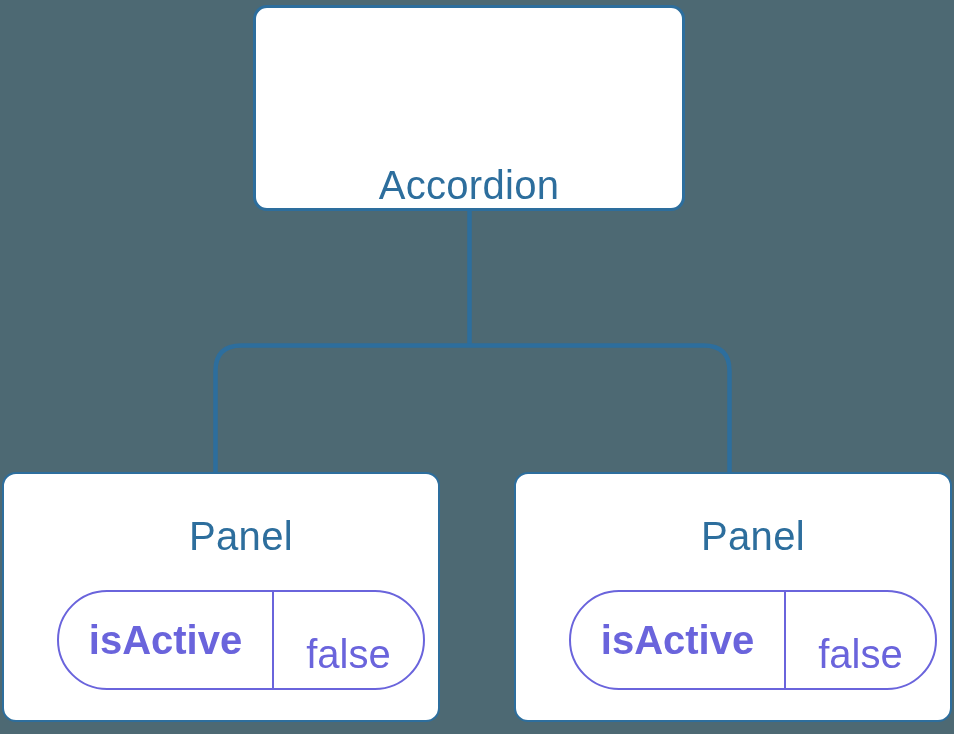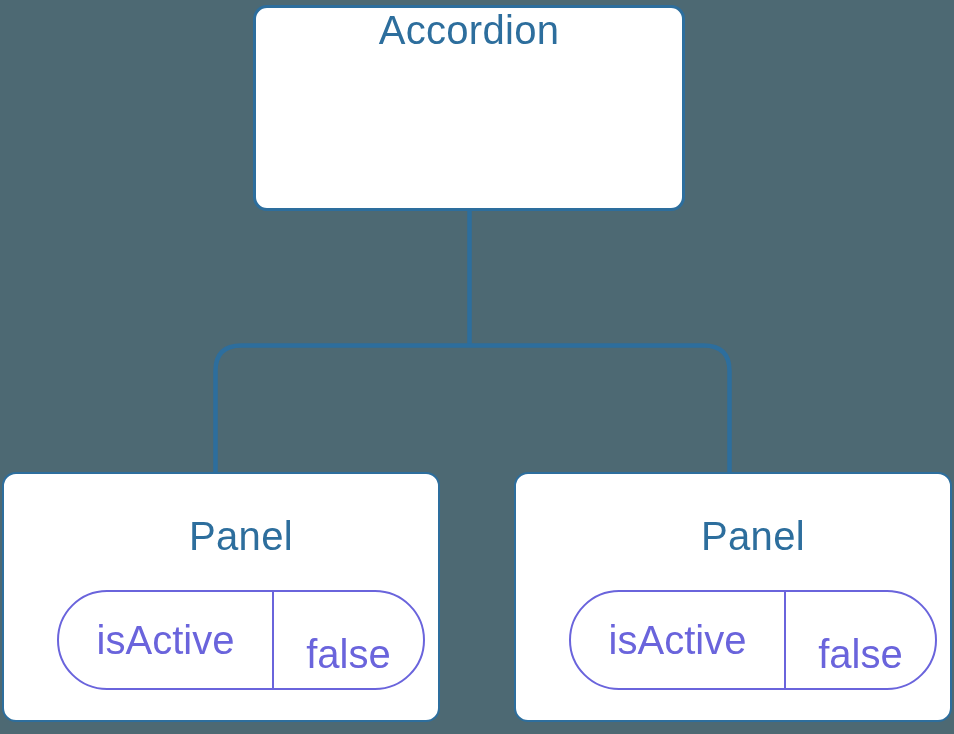--- a/index.html
+++ b/index.html
@@ -27,21 +27,21 @@
     border: 3px solid var(--node-stroke, #2D6E9D);
     border-radius: 14px;
     box-sizing: border-box;
   }
   .root-node {
     left: 253px;
     top: 5px;
     width: 432px;
     height: 206px;
     display: flex;
-    align-items: flex-start;
+    align-items: flex-end;
     justify-content: center;
   }
   .node-title {
     color: var(--title-text, #2D6E9D);
     font-size: 40px;
     font-weight: 500;
     letter-spacing: 0.3px;
   }
   .panel-node {
     top: 472px;
@@ -71,20 +71,21 @@
     color: var(--state-accent, #6A64DC);
     font-size: 40px;
     font-weight: 400;
   }
   .state-key {
     width: 213px;
     border-right: 2.5px solid var(--state-accent, #6A64DC);
     display: flex;
     align-items: center;
     justify-content: center;
+    font-weight: bold;
   }
   .state-value {
     flex: 1;
     display: flex;
     align-items: center;
     justify-content: center;
     margin-top: 29px;
   }
 </style>
 </head>

